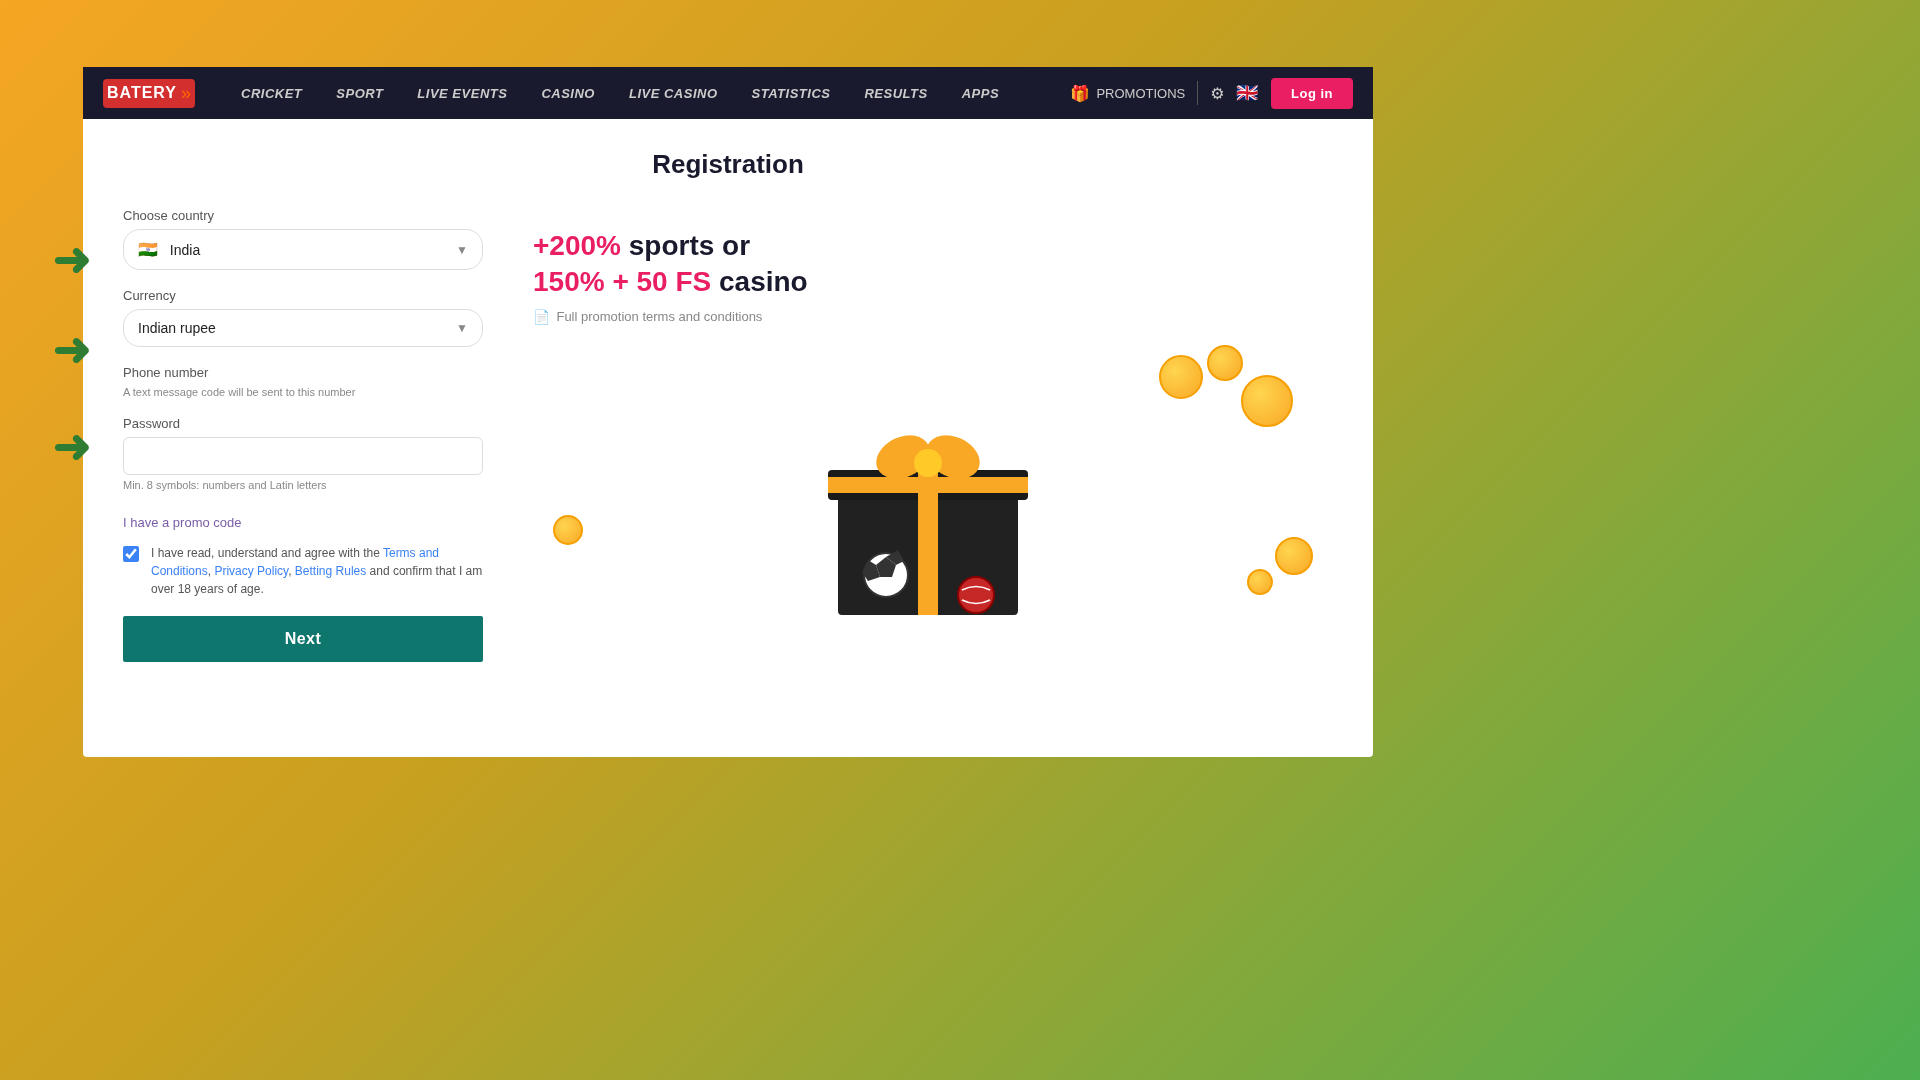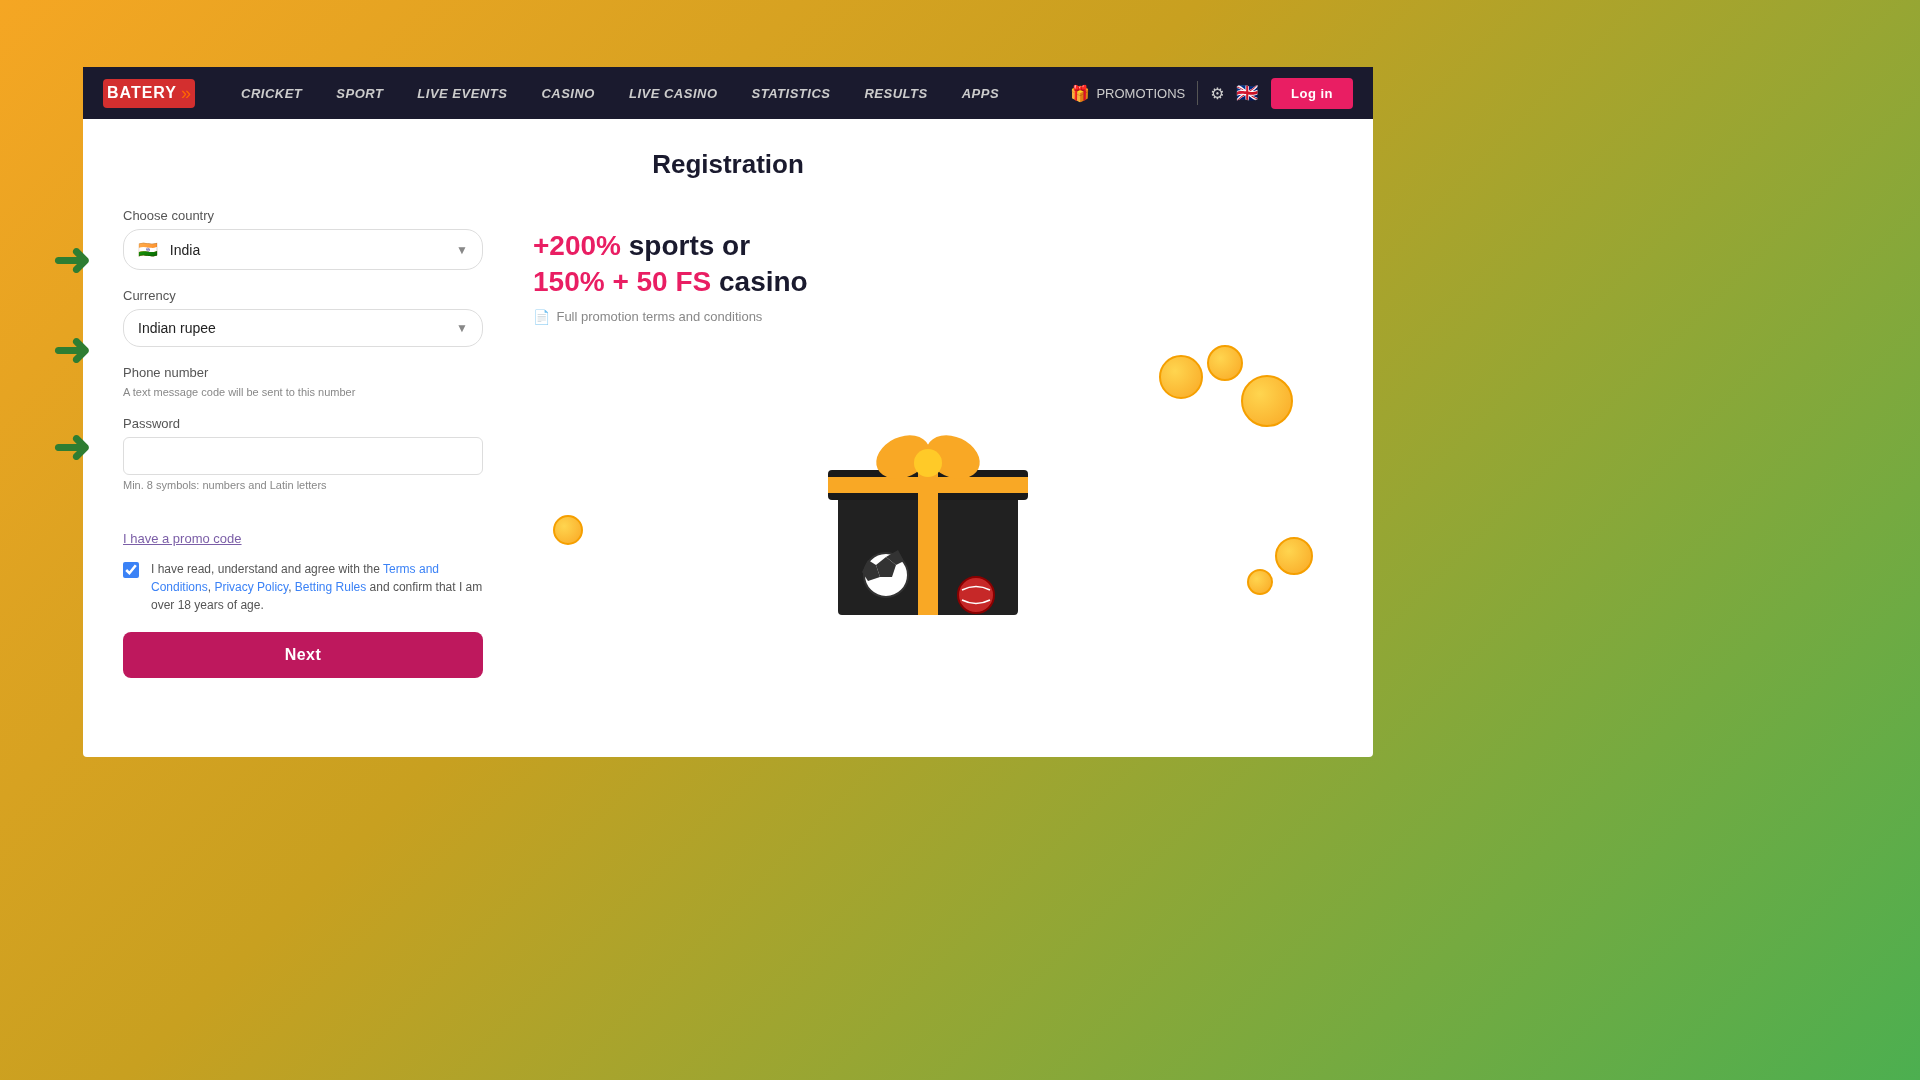--- a/index.html
+++ b/index.html
@@ -193,24 +193,23 @@
       background: #fff;
     }
     .password-hint {
       font-size: 11px;
       color: #888;
       margin-top: 4px;
     }
     .promo-link {
       color: #7b5ea7;
       font-size: 13px;
-      text-decoration: underline;
       cursor: pointer;
       display: inline-block;
-      margin-top: 22px;
+      margin-top: 6px;
       margin-bottom: 14px;
     }
     .terms-row {
       display: flex;
       align-items: flex-start;
       gap: 12px;
       margin-bottom: 18px;
     }
     .terms-checkbox {
       width: 16px;
@@ -224,24 +223,24 @@
       color: #555;
       line-height: 1.5;
     }
     .terms-link {
       color: #3b82f6;
       text-decoration: none;
     }
     .next-btn {
       width: 100%;
       padding: 14px;
-      background: #be185d;
+      background: #0f766e;
       color: #fff;
       border: none;
-      border-radius: 8px;
+      border-radius: 2px;
       font-size: 16px;
       font-weight: 600;
       cursor: pointer;
       letter-spacing: 0.5px;
     }
     
     .bonus-headline {
       font-size: 28px;
       line-height: 1.3;
       margin-bottom: 8px;

